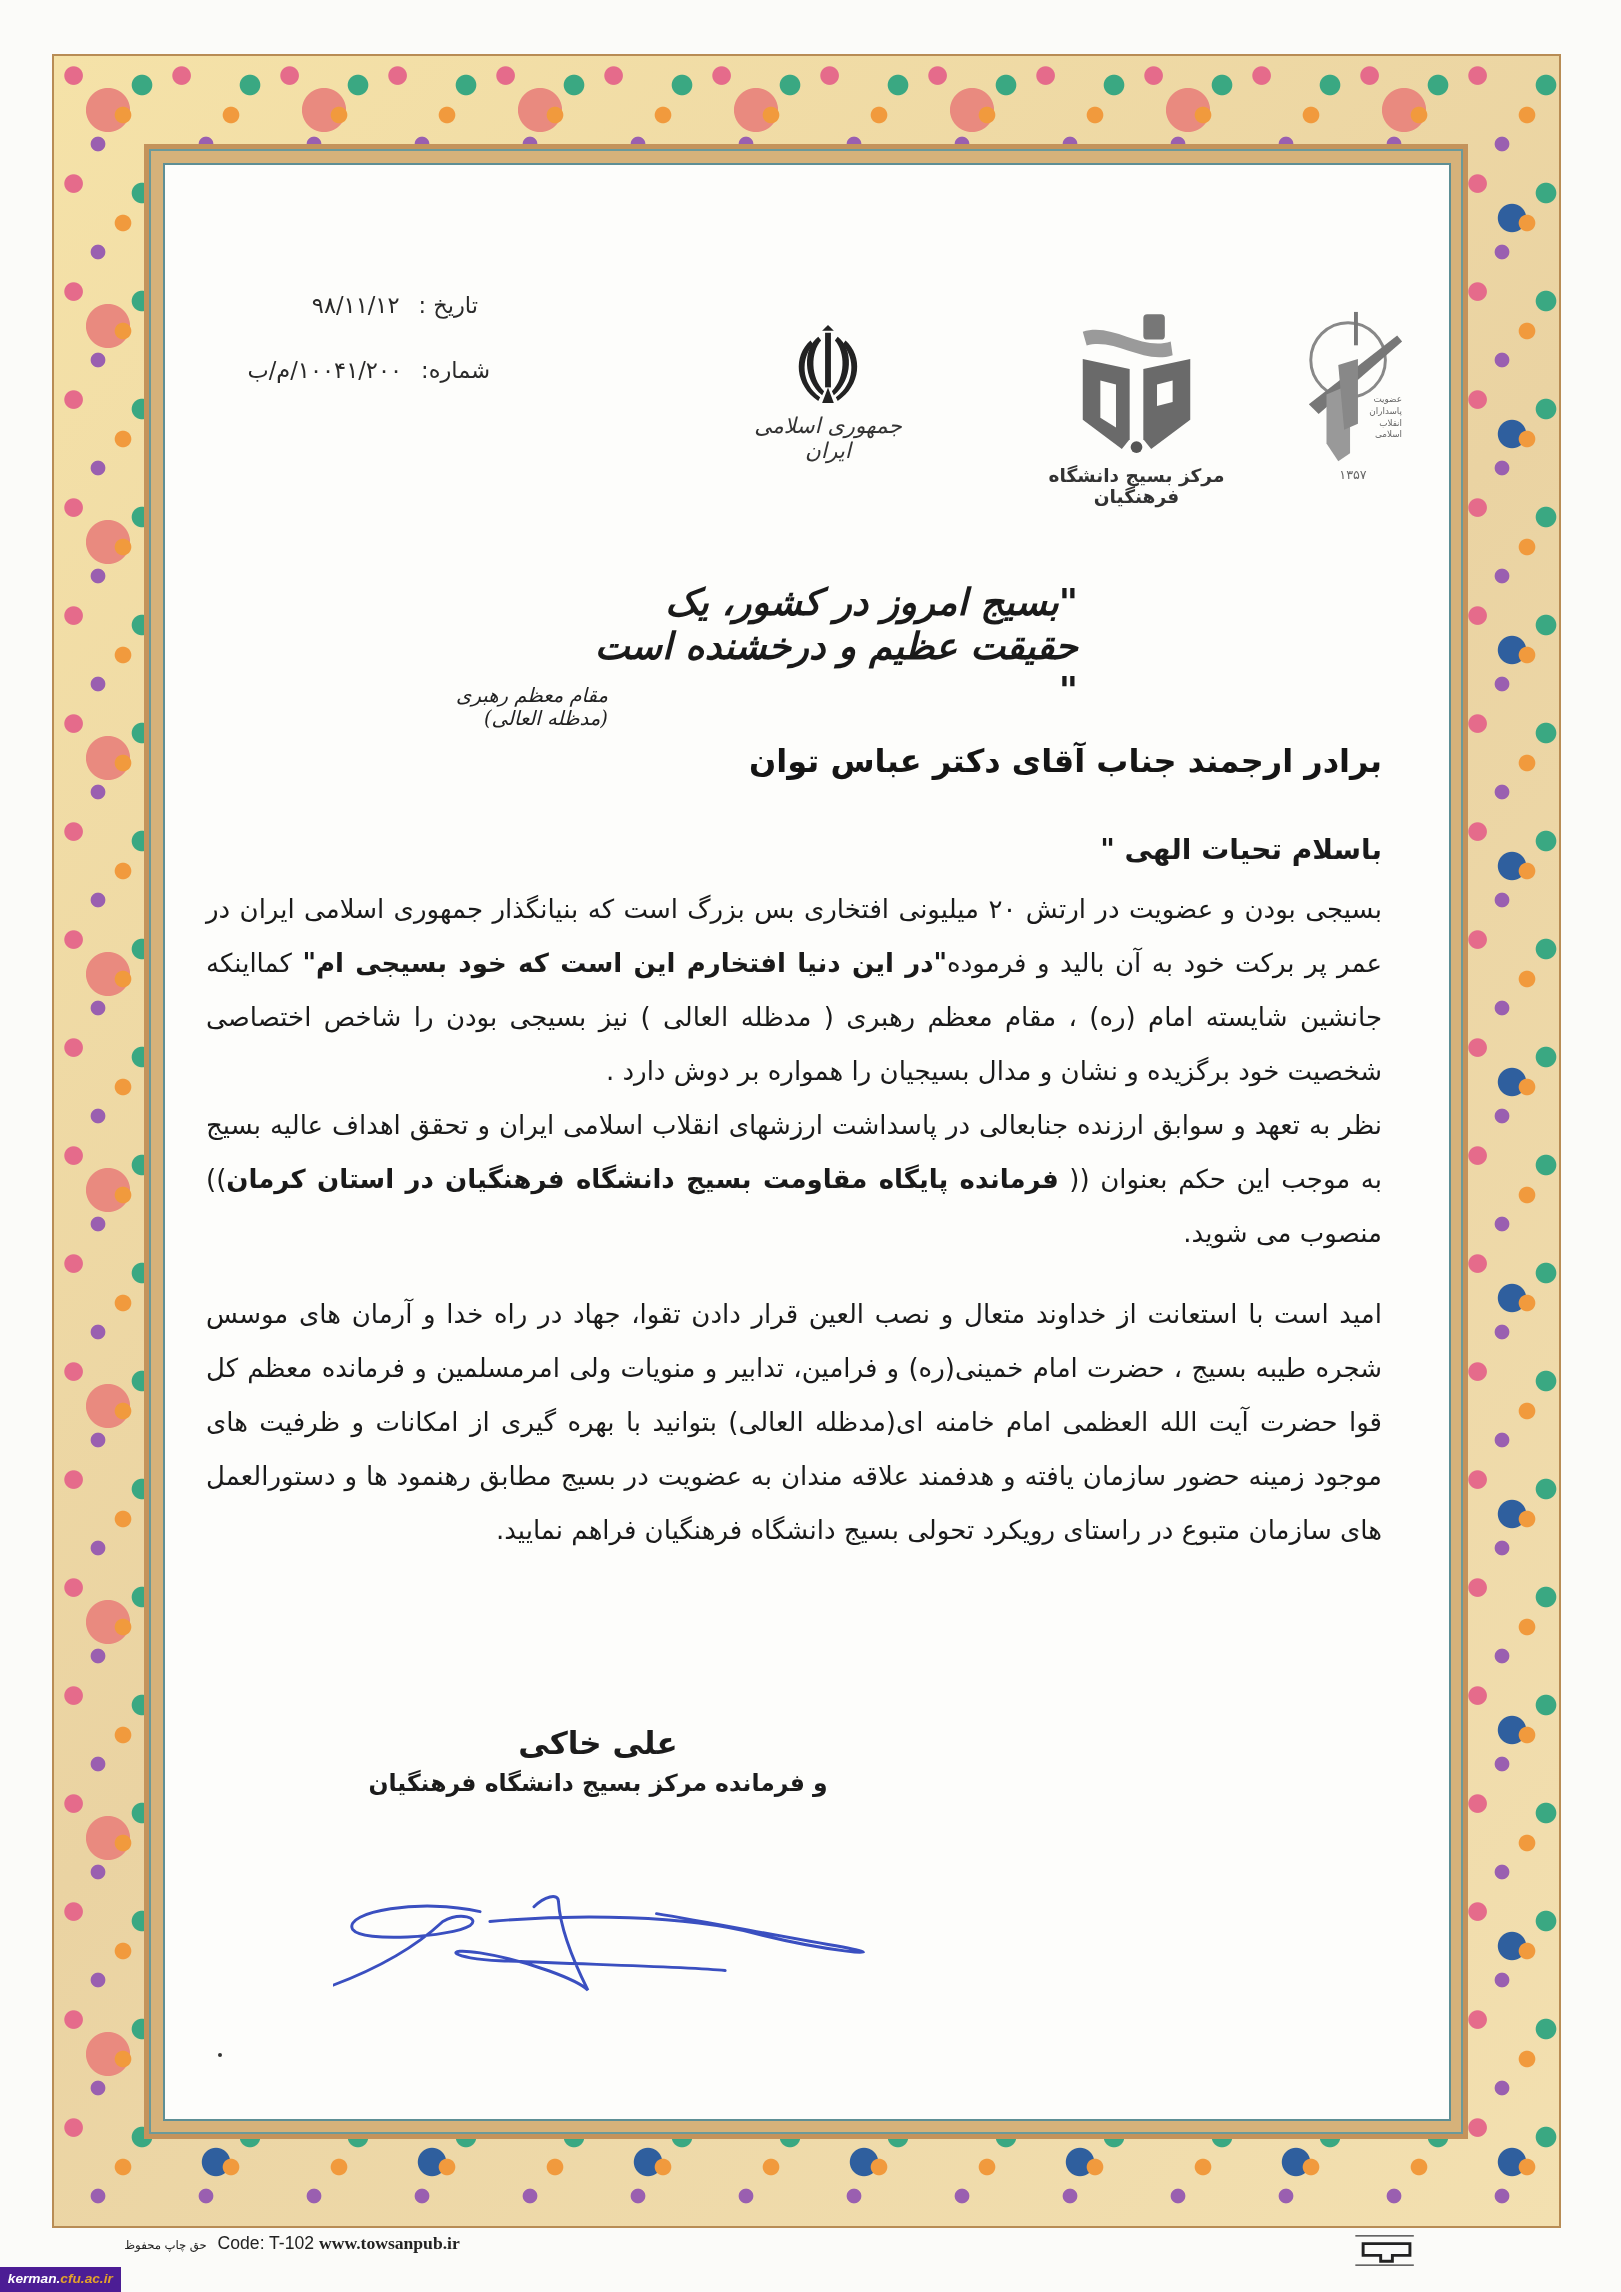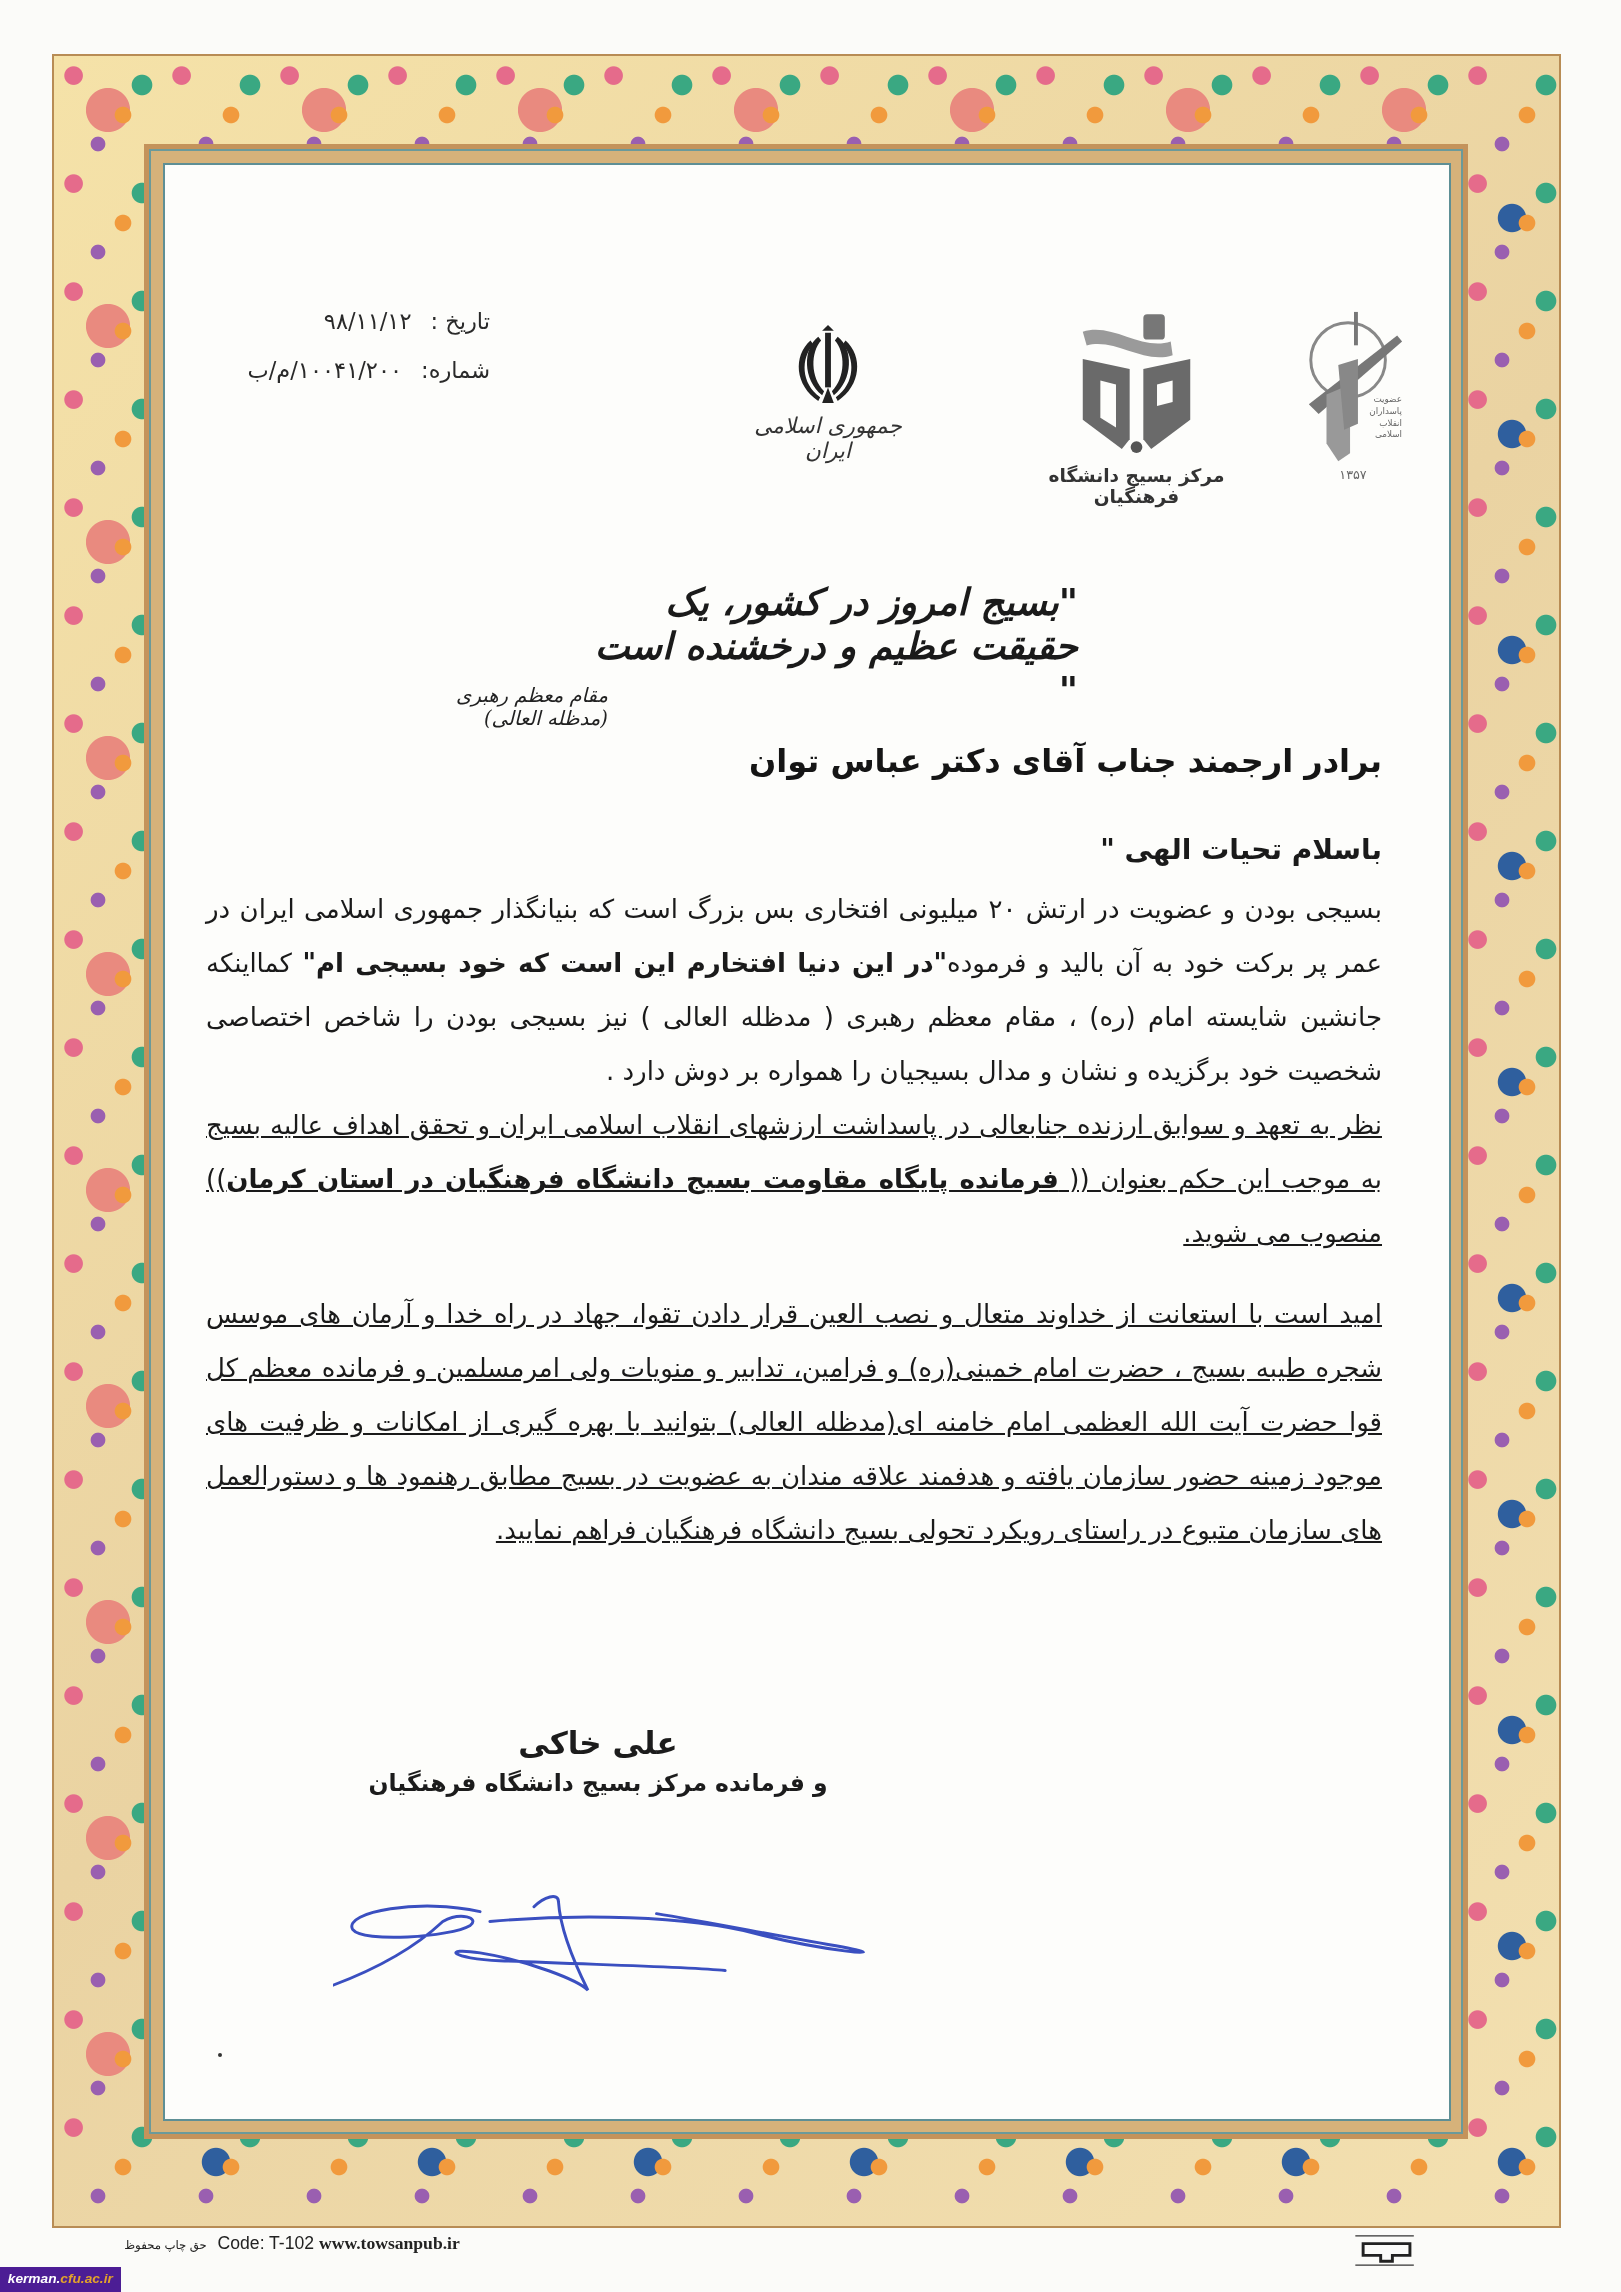--- a/index.html
+++ b/index.html
@@ -56,21 +56,21 @@
   .addressee { font-size:32px; font-weight:bold; color:#151515; }
   .greeting { font-size:28px; font-weight:bold; color:#1a1a1a; }
 
   .body-text {
     font-family:"DejaVu Sans", sans-serif;
     font-size:26px; line-height:54px; color:#1a1a1a;
     text-align:justify; text-align-last:right;
   }
   .body-text b { font-weight:bold; }
   .para { margin:0; }
-  .para + .para { margin-top:0;text-decoration:underline; }
+  .para + .para { margin-top:0; }
   .para.spaced { margin-top:27.4px; }
 
   .sig-name { font-size:31px; font-weight:bold; text-align:center; }
   .sig-title { font-size:23.5px; font-weight:bold; text-align:center; line-height:45px; }
 
   .footer-code { font-family:"Liberation Sans", sans-serif; font-size:17.6px; color:#222; }
   .footer-code .url { font-family:"Liberation Serif", serif; font-weight:bold; }
   .footer-code .rights { font-size:11.8px; margin-right:5.9px; }
   .watermark {
     position:absolute; left:0; top:2267px; height:39px; padding:0 7.8px;
@@ -81,21 +81,21 @@
   .publisher-logo { position:absolute; left:1353px; top:2230px; }
 </style>
 </head>
 <body>
 
 <div class="frame"></div>
 <div class="frame-inner-border"></div>
 
 <div class="paper"></div>
 
-<div class="abs rtl meta" style="left:274px; top:292px; width:216px;margin-top:16px;">
+<div class="abs rtl meta" style="left:262px; top:292px; width:216px;">
   <span class="meta-label">تاریخ :</span>
   <span>۹۸/۱۱/۱۲</span>
 </div>
 <div class="abs rtl meta" style="left:225px; top:357px; width:265px;">
   <span class="meta-label">شماره:</span>
   <span>۱۰۰۴۱/۲۰۰/م/ب</span>
 </div>
 
 <div class="abs emblem-block" style="left:740px; top:319px; width:176px;">
   <svg class="emblem" width="78" height="88" viewBox="0 0 80 90">

